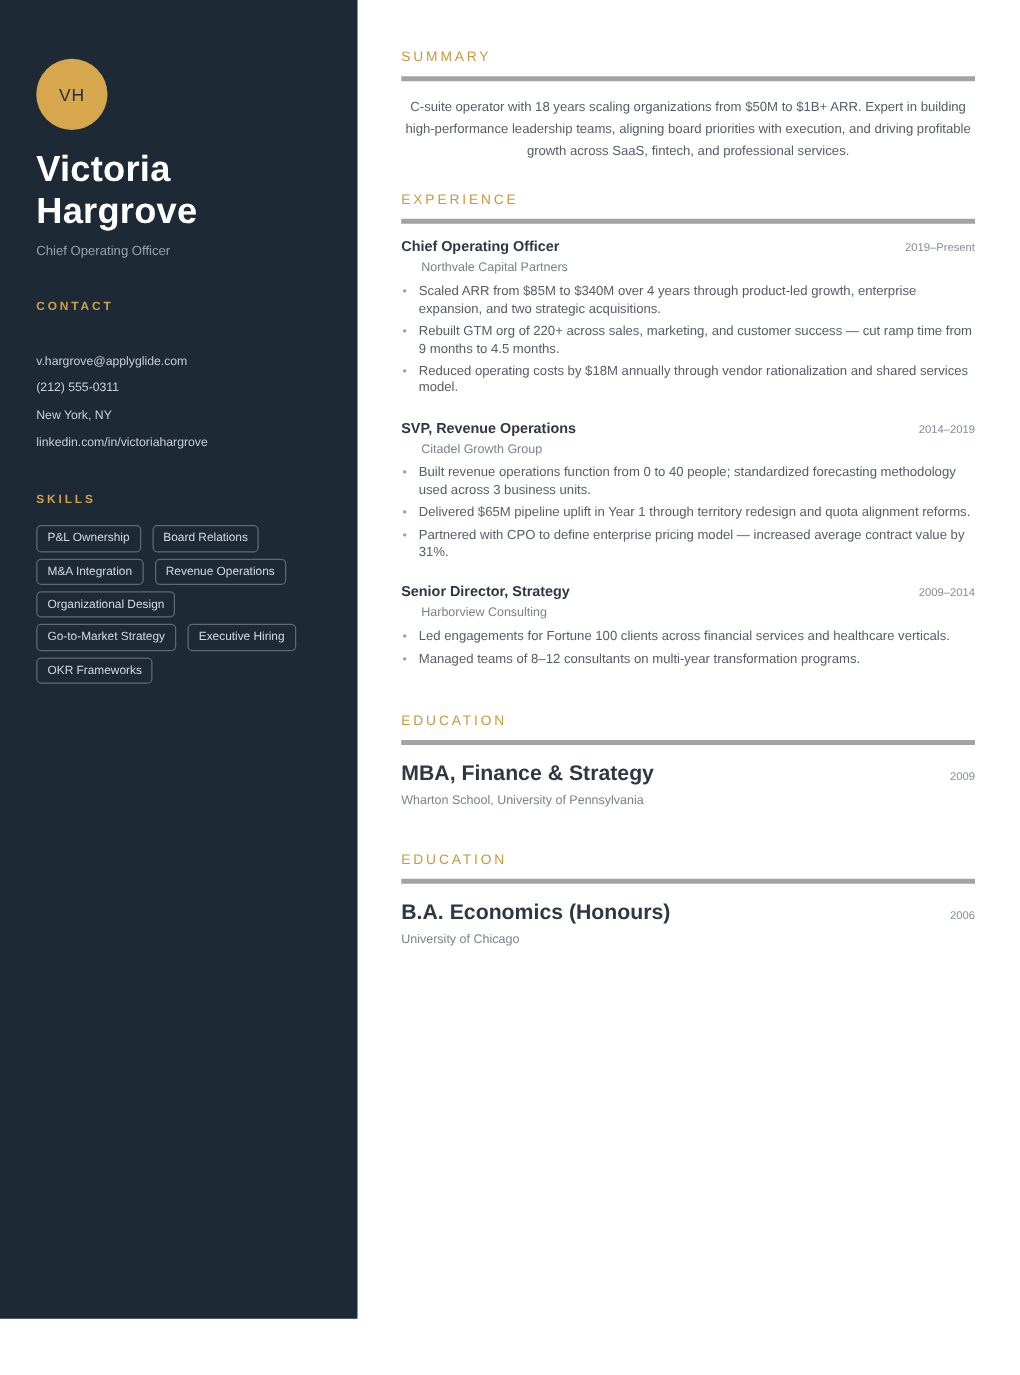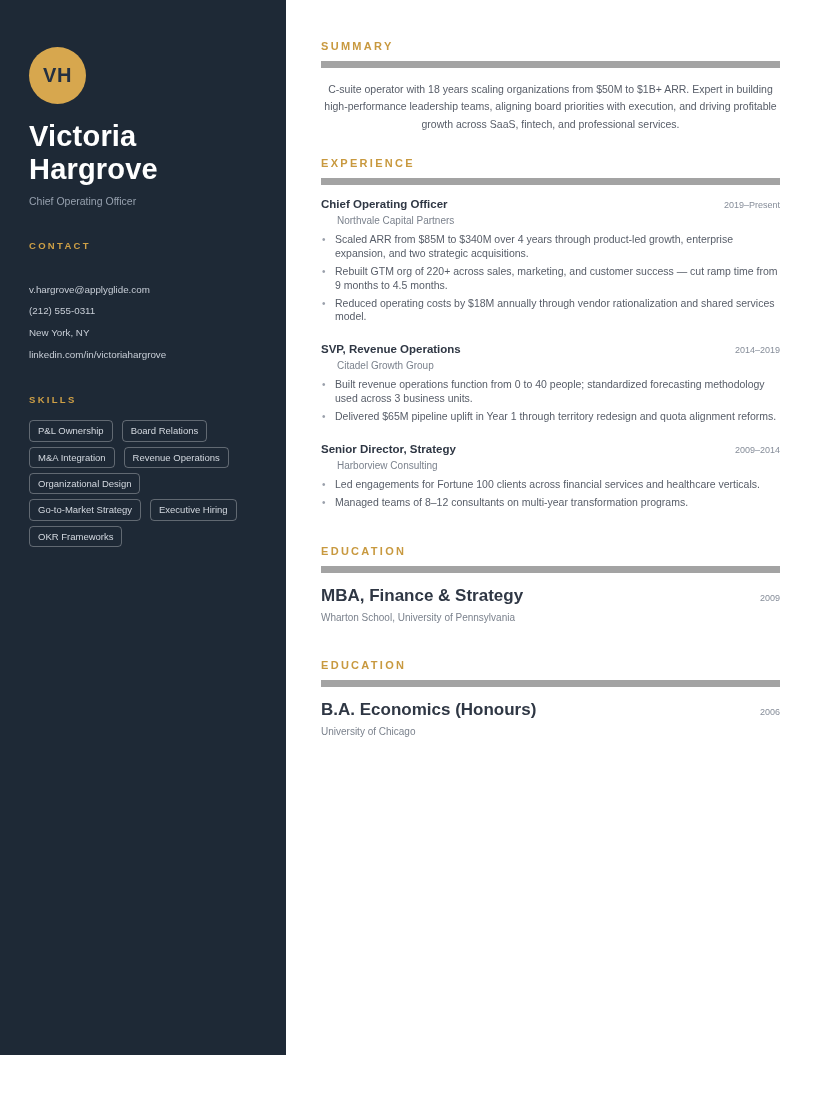--- a/index.html
+++ b/index.html
@@ -24,21 +24,21 @@
     background:var(--sidebar-bg);
     padding:47px 26px 0 29px;
   }
   .avatar{
     width:57px;height:57px;border-radius:50%;
     background:var(--accent-gold);
     display:flex;align-items:center;justify-content:center;
     margin-bottom:16px;
   }
   .avatar span{
-    font-size:20px;font-weight:bold;color:#243041;letter-spacing:0.5px;
+    font-size:14px;font-weight:normal;color:#243041;letter-spacing:0.5px;
   }
   .name{
     color:#ffffff;font-size:29px;font-weight:bold;
     letter-spacing:0.2px;margin:0 0 8px 0;line-height:1.15;
   }
   .role{color:#96a0ae;font-size:10.5px;}
   .side-heading{
     color:var(--sidebar-heading-gold);
     font-size:9.5px;font-weight:bold;letter-spacing:2.3px;
   }
@@ -59,22 +59,22 @@
     line-height:1.2;
   }
   
   .main{
     position:absolute;left:286px;top:0;
     width:530px;
     padding:40px 36px 0 35px;
   }
   .section-heading{
     color:var(--heading-gold);
-    font-size:11px;font-weight:bold;letter-spacing:2.3px;
-    padding-bottom:9px;border-bottom:7px solid #a3a3a3;
+    font-size:11px;font-weight:normal;letter-spacing:2.3px;
+    padding-bottom:9px;border-bottom:4px solid #a3a3a3;
     margin-bottom:13px;
   }
   .section{margin-bottom:24px;}
   .section-experience{margin-bottom:36px;}
   .section-education{margin-bottom:36px;}
   .summary-text{
     font-size:10.5px;color:#575d68;line-height:1.66;
   }
   .job{margin-bottom:19px;}
   .job:last-child{margin-bottom:0;}
@@ -175,20 +175,21 @@
             <span class="job-title">SVP, Revenue Operations</span>
             <span class="job-dates">2014–2019</span>
           </div>
           <div class="job-company">Citadel Growth Group</div>
           <ul class="bullets">
 
               <li>Built revenue operations function from 0 to 40 people; standardized forecasting methodology used across 3 business units.</li>
 
               <li>Delivered $65M pipeline uplift in Year 1 through territory redesign and quota alignment reforms.</li>
 
+              <li>Partnered with CPO to define enterprise pricing model — increased average contract value by 31%.</li>
             </ul>
         </article>
 
         <article class="job">
           <div class="row-between">
             <span class="job-title">Senior Director, Strategy</span>
             <span class="job-dates">2009–2014</span>
           </div>
           <div class="job-company">Harborview Consulting</div>
           <ul class="bullets">

